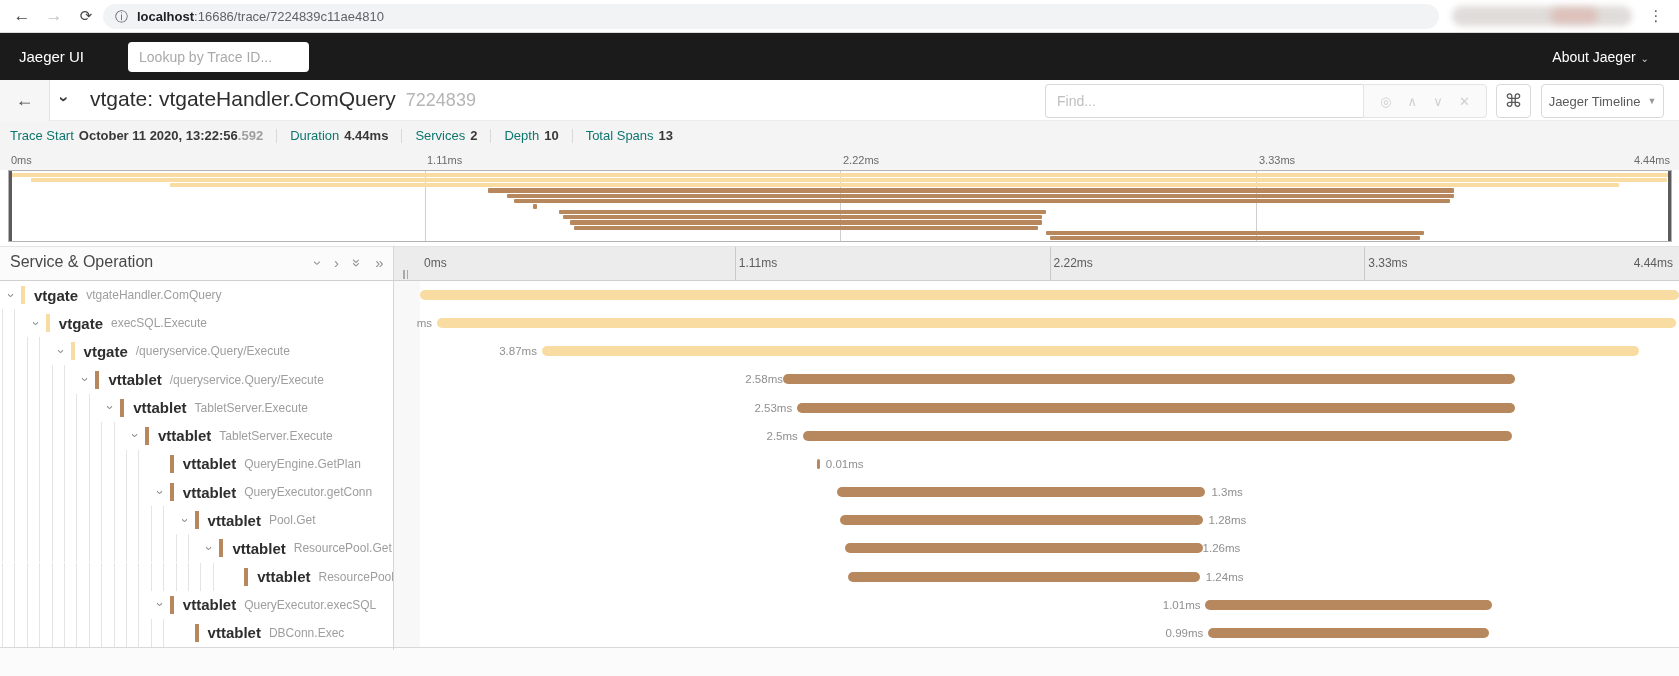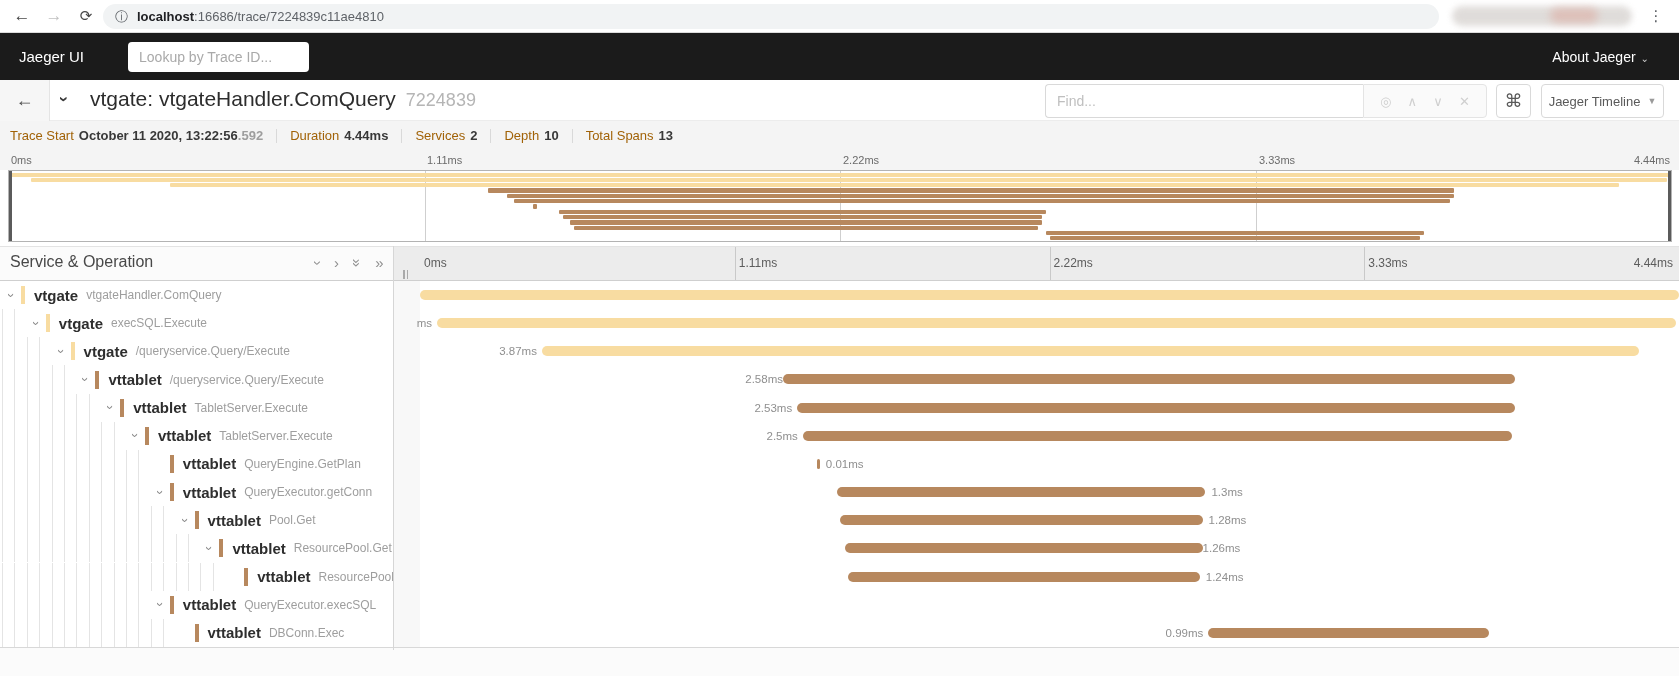--- a/index.html
+++ b/index.html
@@ -42,21 +42,21 @@
   .find-input::placeholder { color:#bfbfbf; }
   .find-icons { width:124px; height:34px; background:#fafafa; border:1px solid #e4e4e4; border-radius:0 4px 4px 0; display:flex; align-items:center; justify-content:space-around; padding:0 8px; }
   .find-icons span { color:#cfcfcf; font-size:13px; }
   .kbd-btn { position:absolute; left:1496px; top:4px; width:35px; height:34px; border:1px solid #d9d9d9; border-radius:4px; background:#fff; text-align:center; line-height:32px; font-size:18px; color:#595959; cursor:pointer; }
   .view-btn { position:absolute; left:1541px; top:4px; width:123px; height:34px; border:1px solid #d9d9d9; border-radius:4px; background:#fff; font-size:13px; color:#595959; display:flex; align-items:center; justify-content:center; cursor:pointer; white-space:nowrap; }
   .view-btn .chev { font-size:9px; color:#9a9a9a; margin-left:7px; }
 
   
   .info-band { position:absolute; left:0; top:121px; width:1679px; height:49px; background:#f4f4f4; }
   .info-stats { position:absolute; left:10px; top:7px; display:flex; align-items:center; font-size:13px; white-space:nowrap; }
-  .stat-label { color:#a16207; }
+  .stat-label { color:#0f766e; }
   .stat-value { color:#383838; font-weight:700; margin-left:5px; }
   .stat-muted { color:#9e9e9e; }
   .stat-sep { width:1px; height:14px; background:#d9d9d9; margin:0 13px; }
   .mini-ticks { position:absolute; left:8px; top:33px; width:1664px; height:15px; font-size:11px; color:#6b6b6b; }
   .mini-tick { position:absolute; top:0; white-space:nowrap; }
 
   
   .minimap { position:absolute; left:8px; top:170px; width:1664px; height:72px; background:#fff; border:1px solid #b3b3b3; }
   .mini-grid { position:absolute; top:0; bottom:0; width:1px; background:#cfcfcf; }
   .mini-bar { position:absolute; height:4.4px; border-radius:1px; }
@@ -369,20 +369,24 @@
         </div>
       </div>
       <div class="row" style="top: 309.65px;">
         <div class="row-left" style="padding-left: 152.8px;">
           <div class="guides" style="width: 142.8px;"></div>
           <span class="tree-chev">›</span>
           <span class="swatch" style="background: rgb(183, 136, 94);"></span>
           <span class="svc">vttablet</span>
           <span class="op">QueryExecutor.execSQL</span>
         </div>
+        <div class="row-right">
+          <div class="bar" style="left: 62.3874%; width: 22.7477%; background: rgb(183, 136, 94);"></div>
+          <div class="bar-label" style="right: 37.6126%; padding-right: 5px;">1.01ms</div>
+        </div>
       </div>
       <div class="row" style="top: 337.8px;">
         <div class="row-left" style="padding-left: 177.6px;">
           <div class="guides" style="width: 167.6px;"></div>
           <span class="tree-spacer"></span>
           <span class="swatch" style="background: rgb(183, 136, 94);"></span>
           <span class="svc">vttablet</span>
           <span class="op">DBConn.Exec</span>
         </div>
         <div class="row-right">

